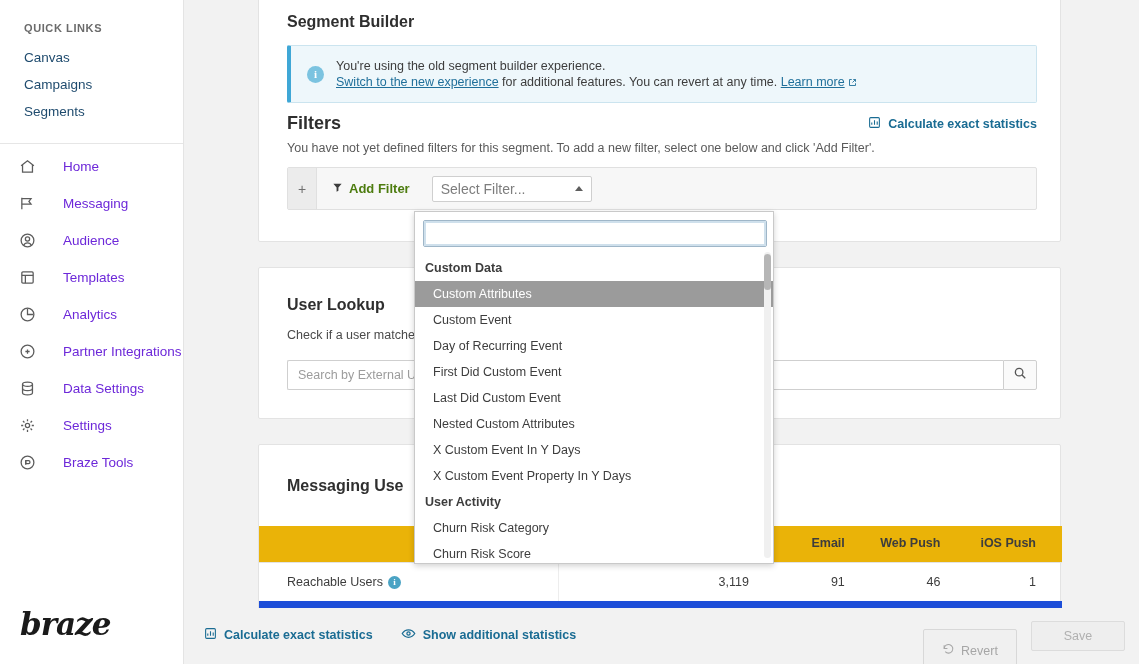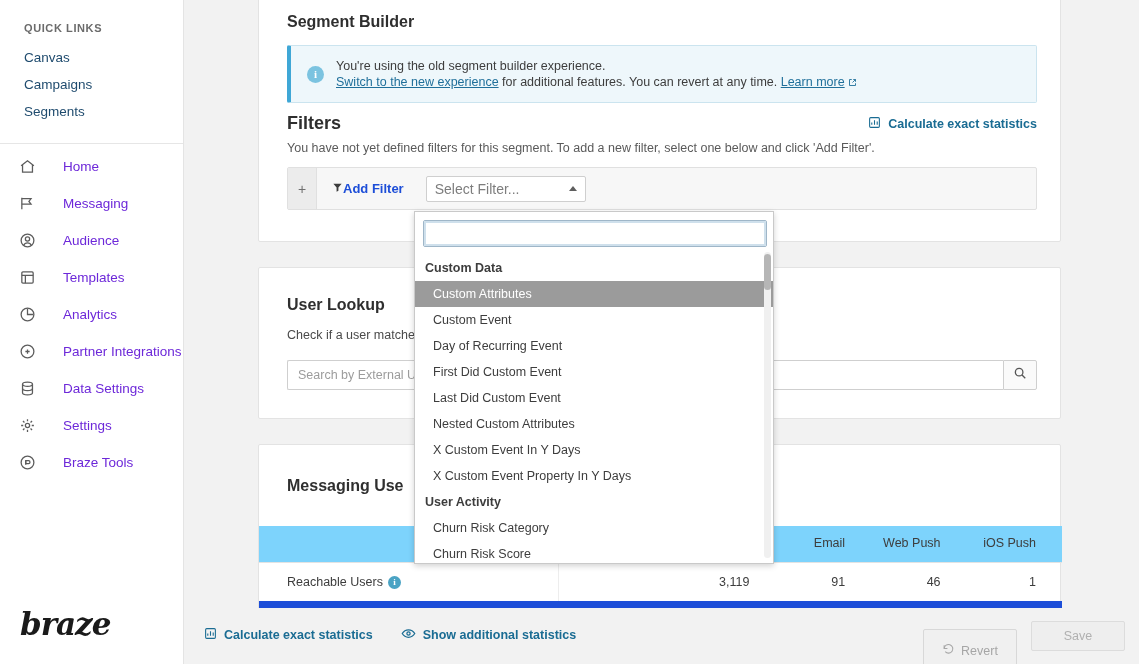--- a/index.html
+++ b/index.html
@@ -106,22 +106,22 @@
     background: #f7f7f7; border: 1px solid #e0e0e0; border-radius: 2px;
     display: flex; align-items: center;
   }
   .plus-box {
     width: 29px; height: 41px; background: #ececec;
     border-right: 1px solid #e0e0e0;
     display: flex; align-items: center; justify-content: center;
     color: #6f6f6f; font-size: 14px; cursor: pointer;
   }
   .add-filter-label {
-    display: flex; align-items: center; 
-    font-size: 13px; font-weight: bold; color: #1d4ed8;
+    display: flex; align-items: center; gap: 6px;
+    font-size: 13px; font-weight: bold; color: #4d7c0f;
     margin-left: 15px;
   }
   .select-box {
     margin-left: 22px; width: 160px; height: 26px;
     background: #fff; border: 1px solid #cfcfcf; border-radius: 2px;
     display: flex; align-items: center; justify-content: space-between;
     padding: 0 8px; font-size: 14px; color: #7d7d7d; cursor: pointer; gap: 47px;
   }
   .caret-up {
     width: 0; height: 0; border-left: 4px solid transparent;
@@ -186,23 +186,23 @@
     cursor: pointer; color: #555;
   }
 
   
   .mu-title { position: absolute; left: 28px; top: 32px; }
   #stats-table {
     position: absolute; left: 0px; top: 81px; width: 803px;
     border-collapse: collapse; font-size: 12.5px;
   }
   #stats-table th {
-    text-align: right; font-weight: normal; color: #3d3d3d;
+    text-align: right; font-weight: bold; color: #3d3d3d;
     padding: 10px 26px 12px 0; border-bottom: 1px solid #e3e3e3;
-    background: #7dd3fc;
+    background: #eab308;
   }
   #stats-table th.first { text-align: left; padding-left: 28px; }
   #stats-table td {
     text-align: right; padding: 12px 26px 12px 0;
     border-bottom: 7px solid #1d4ed8; color: #3d3d3d;
   }
   #stats-table td.first {
     text-align: left; padding-left: 28px; border-right: 1px solid #ededed;
   }
   .info-dot {

